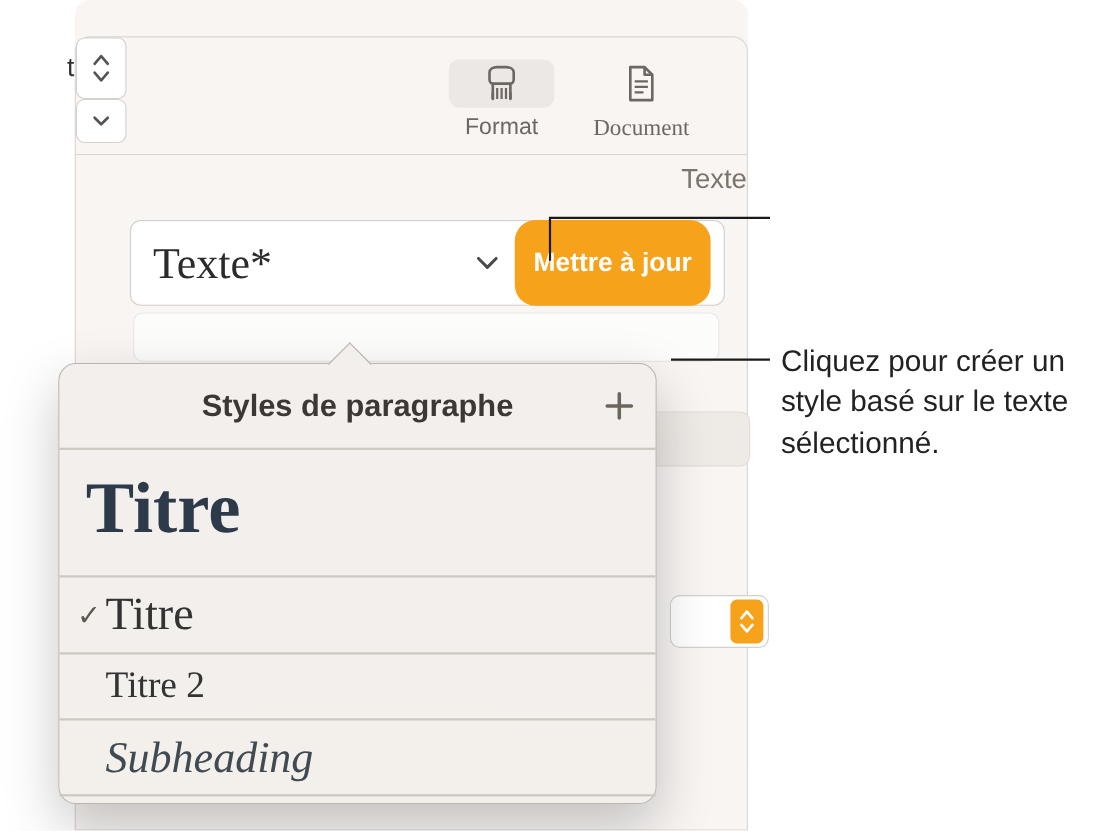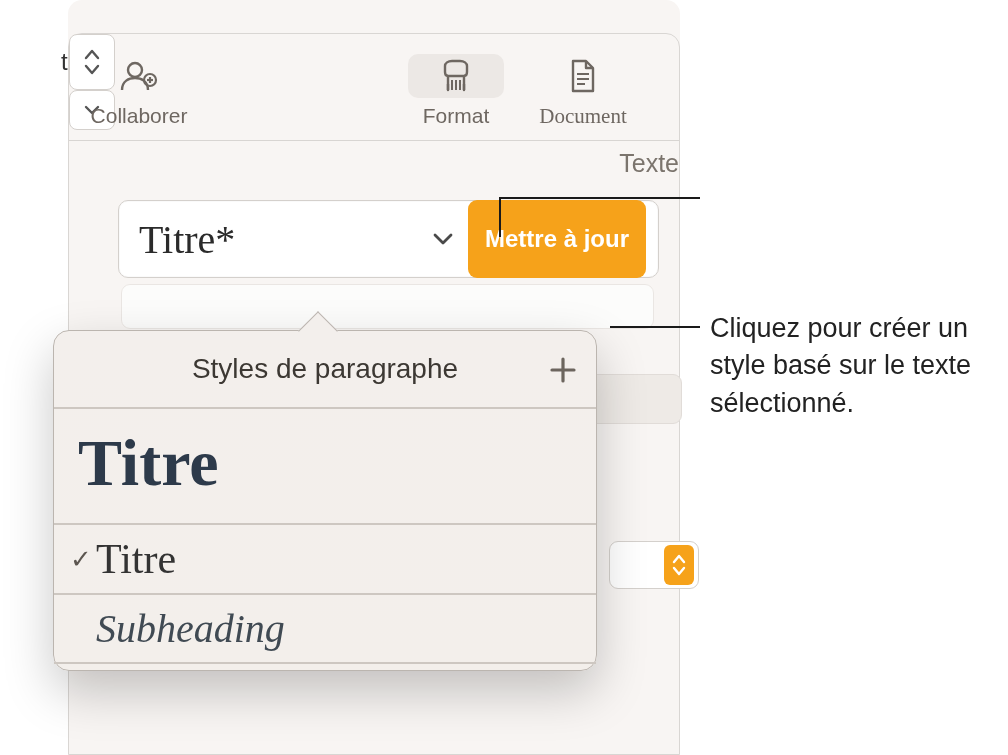--- a/index.html
+++ b/index.html
@@ -111,21 +111,21 @@
   }
   .chevron-sm {
     width: 22px; height: 22px; margin-right: 14px;
   }
   .update-btn {
     background: #f6a21a;
     color: #fff;
     font-weight: 700;
     font-size: 24px;
     padding: 25px 17px;
-    border-radius: 9px;
+    border-radius: 19px;
     border: none;
   }
 
   
   .under-row {
     position: absolute;
     top: 250px;
     left: 52px;
     right: 25px;
     height: 45px;
@@ -183,21 +183,21 @@
     width: 28px; height: 28px;
     background: #f3efec;
     border-left: 1px solid #bbb5af;
     border-top: 1px solid #bbb5af;
     transform: rotate(45deg);
   }
   .popover-header {
     position: relative;
     height: 78px;
     display:flex; align-items:center; justify-content:center;
-    font-size: 28px; font-weight: 400; color:#3c3833;
+    font-size: 28px; font-weight: 700; color:#3c3833;
     border-bottom: 2px solid #cdc7c1;
   }
   .plus-icon {
     position: absolute; right: 18px; top: 20px;
     font-size: 40px; color:#6c655e; font-weight: 400;
     line-height: 1;
   }
   .preview {
     padding: 16px 24px 22px 24px;
     border-bottom: 2px solid #cdc7c1;
@@ -236,32 +236,20 @@
 </head>
 <body>
 
 <div class="stage">
   <div class="page-area"></div>
 
   <div class="sidebar">
     <div class="sidebar-inner">
 
       <div class="toolbar">
-        <div class="tb-item tb-collab">
-          <div class="tb-pill">
-            <svg class="tb-icon" width="40" height="34" viewBox="0 0 40 34">
-              <circle cx="16" cy="11" r="7" fill="none" stroke="#6e6761" stroke-width="2.4"></circle>
-              <path d="M3 31 C3 22 10 19 16 19 C22 19 29 22 29 31" fill="none" stroke="#6e6761" stroke-width="2.4"></path>
-              <circle cx="31" cy="21" r="6" fill="none" stroke="#6e6761" stroke-width="2.2"></circle>
-              <line x1="31" y1="18" x2="31" y2="24" stroke="#6e6761" stroke-width="2.2"></line>
-              <line x1="28" y1="21" x2="34" y2="21" stroke="#6e6761" stroke-width="2.2"></line>
-            </svg>
-          </div>
-          <span>Collaborer</span>
-        </div>
 
         <div class="tb-item tb-format">
           <div class="tb-pill active">
             <svg class="tb-icon" width="34" height="36" viewBox="0 0 34 36">
               <path d="M9 32 L9 18 L25 18 L25 32" fill="none" stroke="#6e6761" stroke-width="2.4" stroke-linecap="round"></path>
               <line x1="9" y1="32" x2="9" y2="26" stroke="#6e6761" stroke-width="2.4"></line>
               <line x1="25" y1="32" x2="25" y2="26" stroke="#6e6761" stroke-width="2.4"></line>
               <path d="M9 18 C7 18 6 16 6 14 L6 8 C6 5 9 3 13 3 L21 3 C25 3 28 5 28 8 L28 14 C28 16 27 18 25 18" fill="none" stroke="#6e6761" stroke-width="2.4"></path>
               <line x1="13" y1="22" x2="13" y2="32" stroke="#6e6761" stroke-width="2"></line>
               <line x1="17" y1="22" x2="17" y2="32" stroke="#6e6761" stroke-width="2"></line>
@@ -283,21 +271,21 @@
           </div>
           <span>Document</span>
         </div>
       </div>
 
       <div class="section-title">Texte</div>
 
       <div class="under-row"></div>
 
       <div class="style-row">
-        <div class="style-name">Titre*</div>
+        <div class="style-name">Texte*</div>
         <svg class="chevron-sm" viewBox="0 0 22 22">
           <polyline points="3,7 11,15 19,7" fill="none" stroke="#4a4a4a" stroke-width="2.8" stroke-linecap="round" stroke-linejoin="round"></polyline>
         </svg>
         <button class="update-btn">Mettre à jour</button>
       </div>
 
       <div class="under-row2"></div>
 
       <div class="under-dd under-dd1">
         <div class="stepper">
@@ -332,20 +320,24 @@
               <line x1="4" y1="15" x2="26" y2="15" stroke="#6c655e" stroke-width="3.2" stroke-linecap="round"></line>
             </svg>
           </span>
         </div>
         <div class="preview">Titre</div>
         <div class="style-list">
           <div class="item i-title">
             <span class="check">✓</span>
             <span class="label">Titre</span>
           </div>
+          <div class="item i-title2">
+            <span class="check"></span>
+            <span class="label">Titre 2</span>
+          </div>
           <div class="item i-sub">
             <span class="check"></span>
             <span class="label">Subheading</span>
           </div>
         </div>
         <div class="popover-bottom"></div>
       </div>
 
     </div>
   </div>

